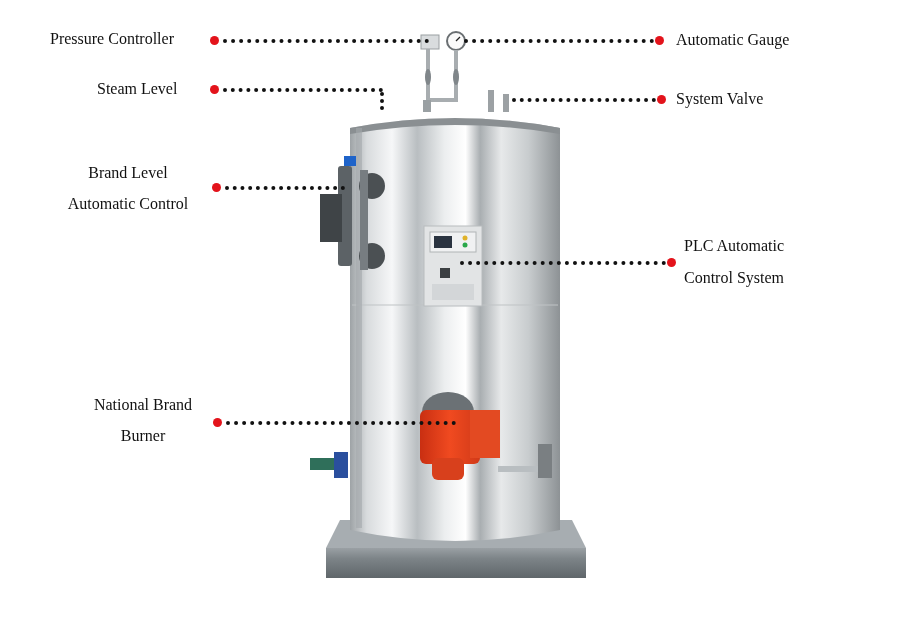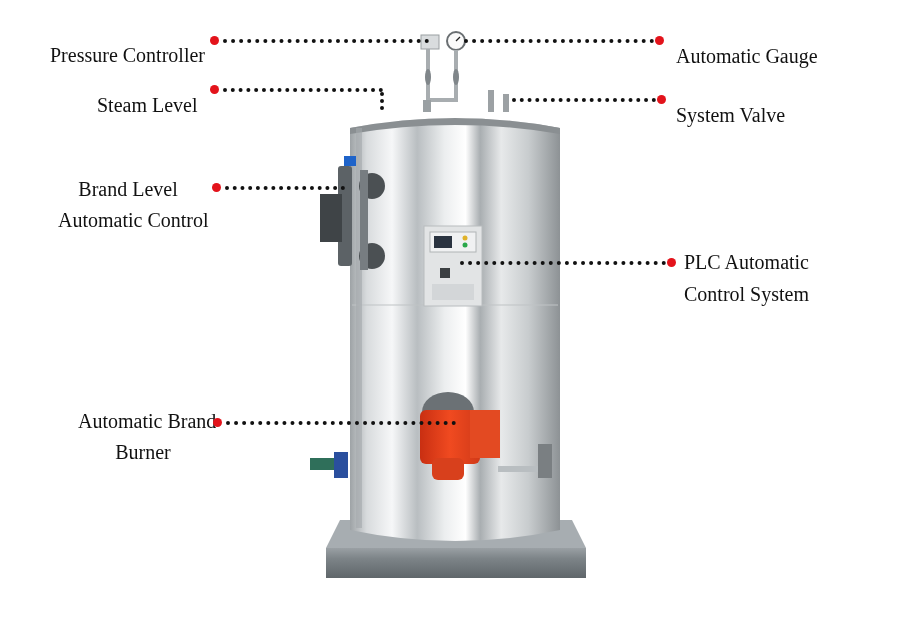--- a/index.html
+++ b/index.html
@@ -1,18 +1,18 @@
 <!DOCTYPE html>
 <html><head>
 <meta charset="utf-8">
 <style>
   html, body { margin: 0; padding: 0; background: #ffffff; }
   body { width: 900px; height: 618px; position: relative; overflow: hidden;
          font-family: "Liberation Serif", "DejaVu Serif", serif; color: #111; }
-  .label { position: absolute; font-size: 20px; line-height: 30px; white-space: nowrap; margin-top: 16px; }
+  .label { position: absolute; font-size: 16px; line-height: 30px; white-space: nowrap; }
   .label.center { text-align: center; }
   .dot-red { position: absolute; width: 9px; height: 9px; border-radius: 50%; background: #e3131b; }
   .leader { position: absolute; height: 0; border-top: 4px dotted #111; }
   .leader-v { position: absolute; width: 0; border-left: 4px dotted #111; }
   svg.boiler { position: absolute; left: 0; top: 0; }
 </style>
 </head>
 <body>
 
 <svg class="boiler" width="900" height="618" viewBox="0 0 900 618">
@@ -106,21 +106,21 @@
 <div class="label" style="left:97px; top:74px;">Steam Level</div>
 <div class="dot-red" style="left:210px; top:85px;"></div>
 <div class="leader" style="left:223px; top:88px; width:160px;"></div>
 <div class="leader-v" style="left:380px; top:92px; height:18px;"></div>
 
 <div class="label center" style="left:58px; top:158px; width:140px;">Brand Level</div>
 <div class="label center" style="left:58px; top:189px; width:140px;">Automatic Control</div>
 <div class="dot-red" style="left:212px; top:183px;"></div>
 <div class="leader" style="left:225px; top:186px; width:120px;"></div>
 
-<div class="label center" style="left:78px; top:390px; width:130px;">Automatic Brand</div>
+<div class="label center" style="left:78px; top:390px; width:130px;">National Brand</div>
 <div class="label center" style="left:78px; top:421px; width:130px;">Burner</div>
 <div class="dot-red" style="left:213px; top:418px;"></div>
 <div class="leader" style="left:226px; top:421px; width:230px;"></div>
 
 <div class="leader" style="left:464px; top:39px; width:190px;"></div>
 <div class="dot-red" style="left:655px; top:36px;"></div>
 <div class="label" style="left:676px; top:25px;">Automatic Gauge</div>
 
 <div class="leader" style="left:512px; top:98px; width:144px;"></div>
 <div class="dot-red" style="left:657px; top:95px;"></div>

